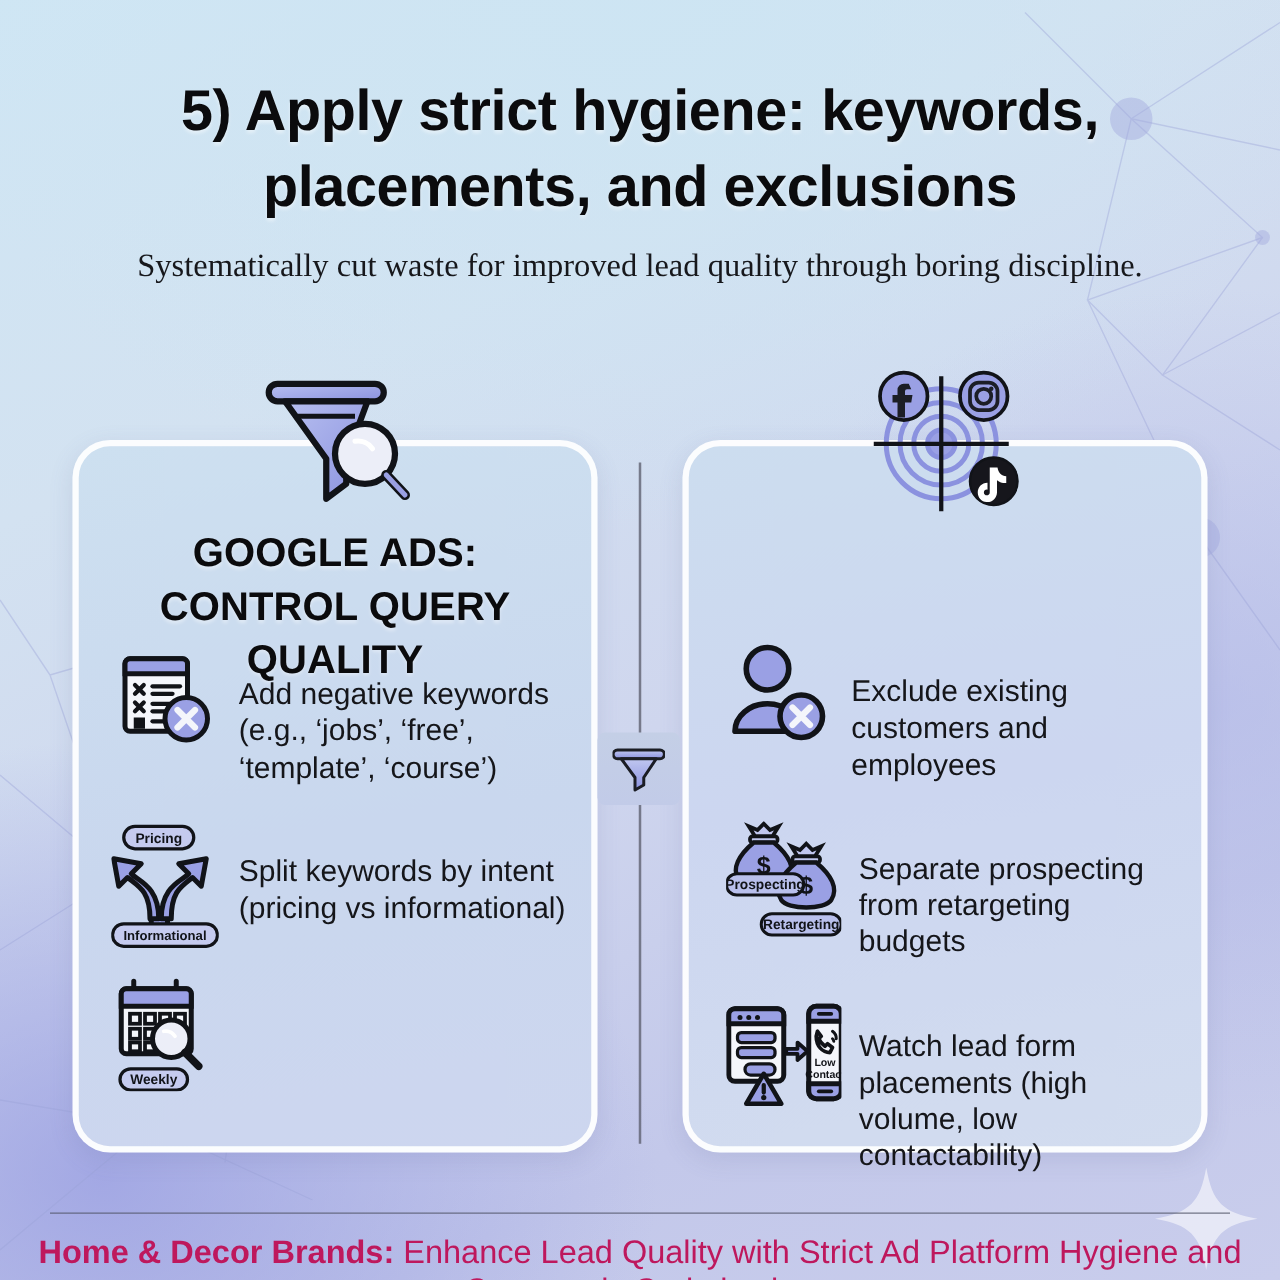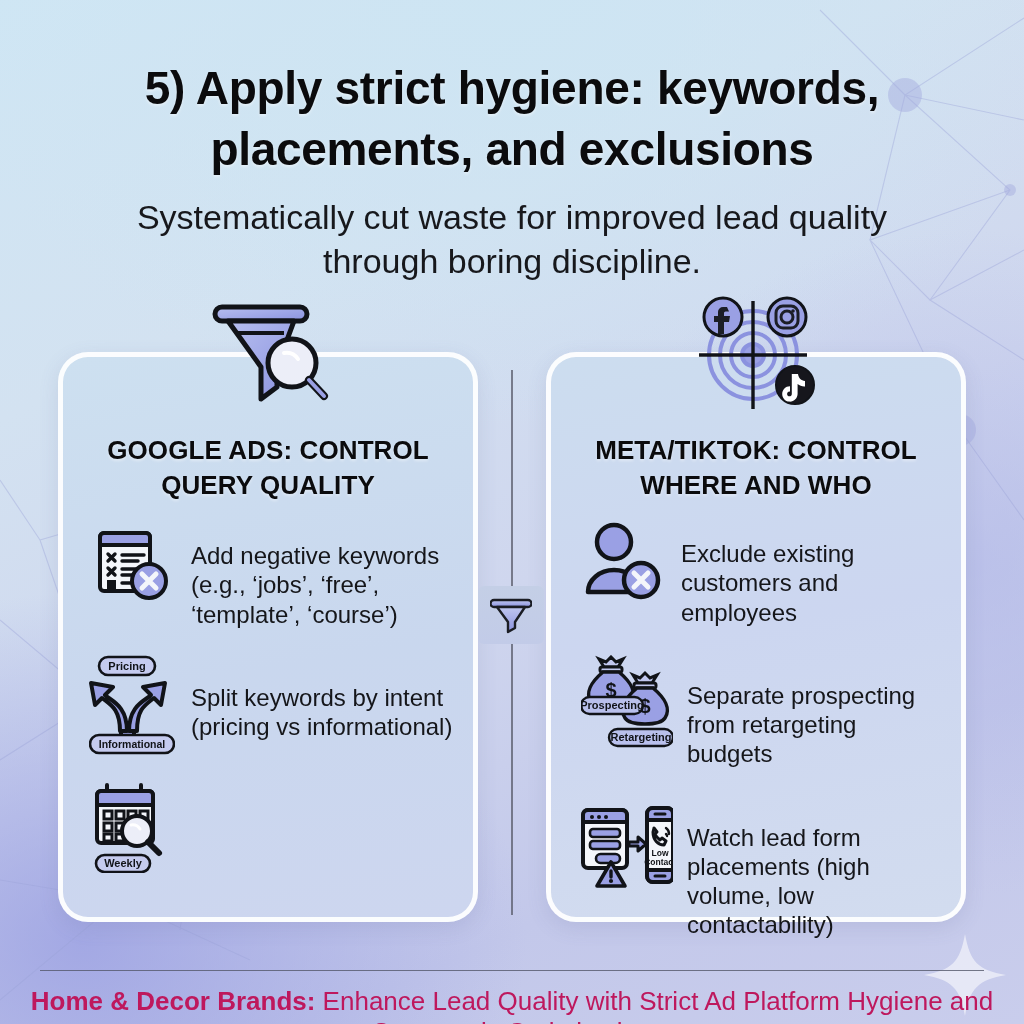--- a/index.html
+++ b/index.html
@@ -22,43 +22,43 @@
   .title {
     position:absolute; left:50%; transform:translateX(-50%);
     top:58px; width:930px; text-align:center;
     font-size:46px; font-weight:bold; line-height:1.32;
     color:#0b0b0d; letter-spacing:-0.3px;
     text-shadow:0 2px 3px rgba(255,255,255,0.45);
   }
   .subtitle {
     position:absolute; left:50%; transform:translateX(-50%);
     top:196px; width:860px; text-align:center;
-    font-size:34px; line-height:1.28; color:#17181c; font-weight:400;
+    font-size:26px; line-height:1.28; color:#17181c; font-weight:400;font-family:Liberation Serif, serif;
   }
 
   
   .card {
     position:absolute; top:352px; width:420px; height:570px;
     border-radius:30px; border:5px solid rgba(255,255,255,0.92);
     box-shadow:0 6px 20px rgba(90,100,150,0.14);
   }
   .card.left  { left:58px;  background:linear-gradient(170deg,#cde0f0 0%,#c9d7ee 55%,#cdd6ef 100%); }
   .card.right { left:546px; background:linear-gradient(170deg,#ccddef 0%,#ccd6f0 48%,#d2dcef 100%); }
 
   .card-icon { position:absolute; top:-62px; left:50%; transform:translateX(-50%); }
   .card-title {
-    position:absolute; top:76px; left:24px; right:24px;
-    text-align:center; font-size:26px; font-weight:bold;
+    position:absolute; top:64px; left:24px; right:24px;
+    text-align:center; font-size:32px; font-weight:bold;
     line-height:1.33; color:#0b0b0d; letter-spacing:0.1px;
     text-shadow:0 2px 3px rgba(255,255,255,0.4);
   }
 
   .items { position:absolute; top:160px; left:26px; right:18px; }
   .item { display:flex; align-items:flex-start; gap:16px; margin-bottom:30px; }
-  .item .ico { flex:0 0 86px; height:92px; display:flex; align-items:center; justify-content:center; }
+  .item .ico { flex:0 0 86px; height:92px; display:flex; align-items:flex-start; justify-content:center; }
   .item .txt { font-size:24px; line-height:1.22; color:#15161a; padding-top:8px; font-weight:400;margin-top:16px; }
   .card.right .items { top:158px; left:30px; right:14px; }
   .card.right .item { gap:14px; }
 
   
   .divider { position:absolute; left:511px; top:370px; width:2px; height:545px;
              background:#5c5f6e; opacity:.78; z-index:3; }
   .divider-icon { position:absolute; left:488px; top:592px; z-index:4;
                   width:46px; height:46px; display:flex; align-items:center; justify-content:center;
   }
@@ -227,21 +227,20 @@
           <circle cx="96" cy="22" r="6" fill="none" stroke="#1c1e26" stroke-width="3"></circle>
           <circle cx="102" cy="16" r="1.8" fill="#1c1e26"></circle>
         </g>
         <g>
           <circle cx="104" cy="90" r="19" fill="#16161c" stroke="#111318" stroke-width="2"></circle>
           <path d="M107 79 c0.6 4.2 3.2 6.6 7 7 v5.4 c-2.8 0.2 -5.2 -0.7 -7.4 -2.3 v9.6 c0 4.6 -3.8 8.3 -8.4 7.9 c-4 -0.35 -7 -3.7 -7 -7.7 c0 -4.3 3.5 -7.8 7.8 -7.7 v5.5 c-1.4 -0.45 -2.9 0.6 -2.9 2.2 c0 1.3 1.05 2.35 2.35 2.35 c1.3 0 2.35 -1.05 2.35 -2.35 V79 Z" fill="#ffffff"></path>
         </g>
       </svg>
     </div>
 
-    <div class="card-title">META/TIKTOK: CONTROL WHERE AND WHO</div>
 
     <div class="items">
 
       <div class="item">
         <span class="ico">
           <svg width="80" height="78" viewBox="0 0 80 78">
             <circle cx="30" cy="20" r="17" fill="#9aa0e4" stroke="#111318" stroke-width="4.5"></circle>
             <path d="M4 70 a26 22 0 0 1 52 0 Z" fill="#9aa0e4" stroke="#111318" stroke-width="4.5" stroke-linejoin="round"></path>
             <circle cx="57" cy="58" r="17" fill="#9aa0e4" stroke="#111318" stroke-width="4.5"></circle>
             <path d="M50 51 l14 14 M64 51 l-14 14" stroke="#f4f6fb" stroke-width="5" stroke-linecap="round"></path>

